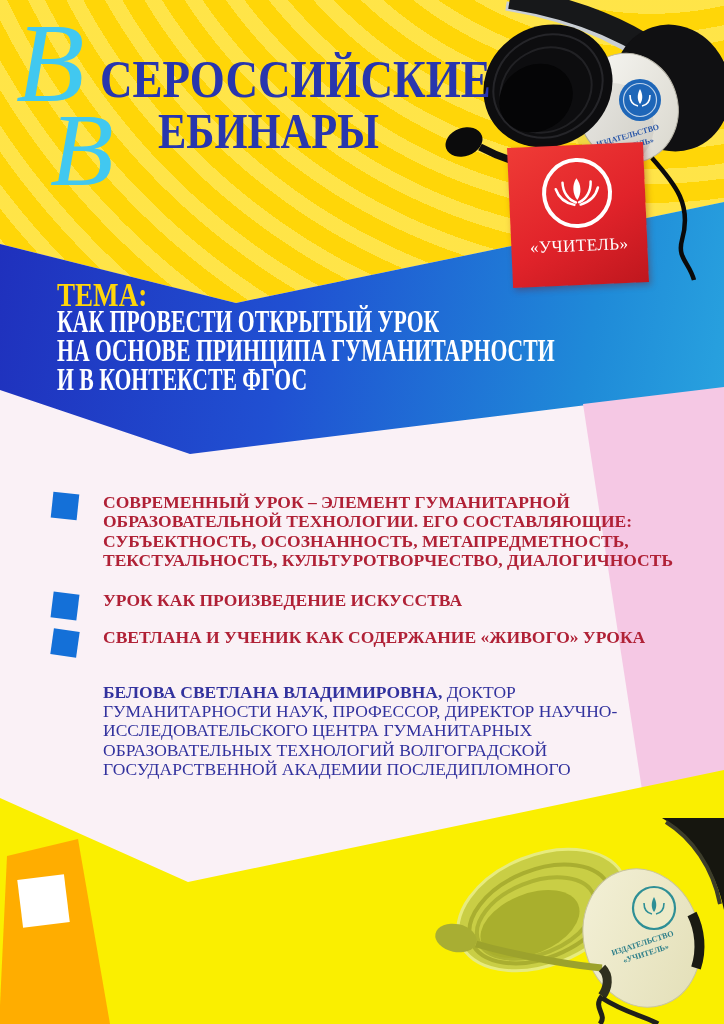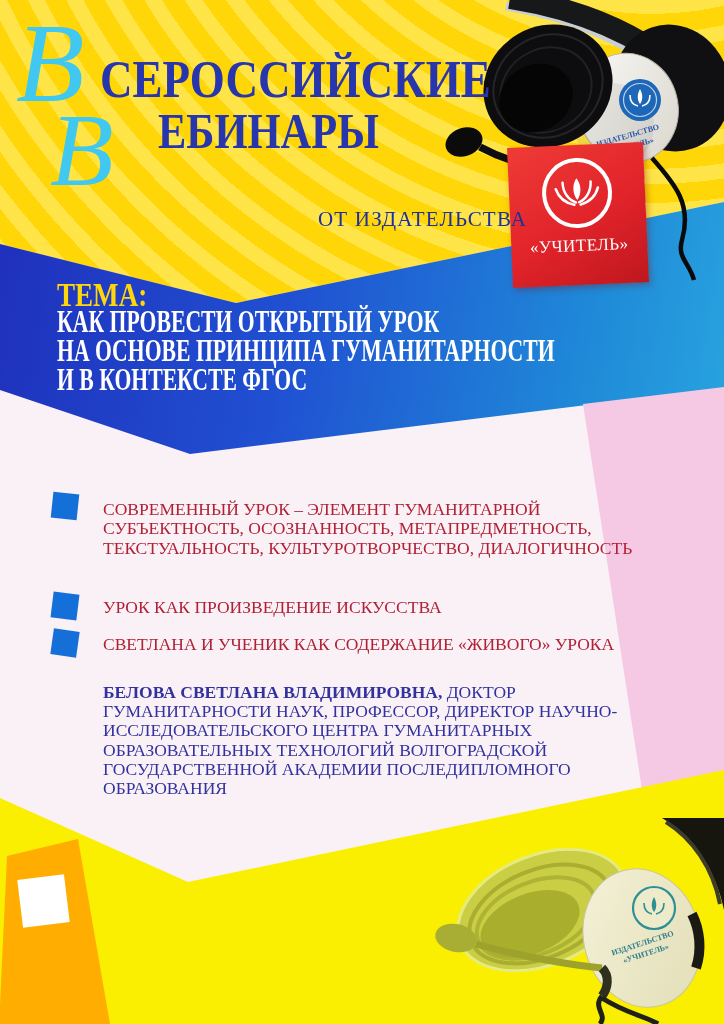--- a/index.html
+++ b/index.html
@@ -49,22 +49,22 @@
     color:#FFD60A;transform:scaleX(.82);transform-origin:0 0;white-space:nowrap;}
   .title-block{position:absolute;left:57px;top:307px;transform:scaleX(.70);
     transform-origin:0 0;}
   .title-line{font-size:31px;line-height:29px;font-weight:bold;color:#fff;white-space:nowrap;}
 
   
   .bullet-square{position:absolute;width:26px;height:26px;background:#1470D8;}
   .sq1{left:52px;top:493px;transform:rotate(6deg);}
   .sq2{left:52px;top:593px;transform:rotate(7deg);}
   .sq3{left:52px;top:630px;transform:rotate(8deg);}
-  .bullet-text{position:absolute;left:103px;color:#B02136;font-weight:normal;
-    font-size:17.5px;line-height:19.3px;white-space:nowrap;margin-top:7px;}
+  .bullet-text{position:absolute;left:103px;color:#B02136;font-weight:bold;
+    font-size:17.5px;line-height:19.3px;white-space:nowrap;}
   .bt1{top:493px;} .bt2{top:591px;text-align:right;} .bt3{top:628px;}
 
   
   .presenter{position:absolute;left:103px;top:683px;color:#32329E;
     font-size:17.5px;line-height:19.2px;white-space:nowrap;}
   .presenter .name{font-weight:bold;}
 
   
   .cuptext{font-family:"Liberation Serif",serif;font-weight:bold;}
 </style>
@@ -124,51 +124,50 @@
         <path d="M36 47 C48 44 56 36 59 26" stroke="#fff" stroke-width="3.2" fill="none" stroke-linecap="round"></path>
       </svg>
     </div>
     <div class="badge-name">«УЧИТЕЛЬ»</div>
   </div>
 
   <div class="b-initial b1">В</div>
   <div class="brand-word w1">СЕРОССИЙСКИЕ</div>
   <div class="b-initial b2">В</div>
   <div class="brand-word w2">ЕБИНАРЫ</div>
-  <div class="from-publisher">ОТ ИЗДАТЕЛЬСТВА</div>
 
   <div class="tema-label">ТЕМА:</div>
   <div class="title-block">
     <div class="title-line">КАК ПРОВЕСТИ ОТКРЫТЫЙ УРОК</div>
     <div class="title-line">НА ОСНОВЕ ПРИНЦИПА ГУМАНИТАРНОСТИ</div>
     <div class="title-line">И В КОНТЕКСТЕ ФГОС</div>
   </div>
 
   <div class="bullet-square sq1"></div>
   <div class="bullet-text bt1">
     <div>СОВРЕМЕННЫЙ УРОК – ЭЛЕМЕНТ ГУМАНИТАРНОЙ</div>
+    <div>ОБРАЗОВАТЕЛЬНОЙ ТЕХНОЛОГИИ. ЕГО СОСТАВЛЯЮЩИЕ:</div>
     <div>СУБЪЕКТНОСТЬ, ОСОЗНАННОСТЬ, МЕТАПРЕДМЕТНОСТЬ,</div>
     <div>ТЕКСТУАЛЬНОСТЬ, КУЛЬТУРОТВОРЧЕСТВО, ДИАЛОГИЧНОСТЬ</div>
   </div>
   <div class="bullet-square sq2"></div>
   <div class="bullet-text bt2">
     <div>УРОК КАК ПРОИЗВЕДЕНИЕ ИСКУССТВА</div>
   </div>
   <div class="bullet-square sq3"></div>
   <div class="bullet-text bt3">
     <div>СВЕТЛАНА И УЧЕНИК КАК СОДЕРЖАНИЕ «ЖИВОГО» УРОКА</div>
   </div>
 
   <div class="presenter">
     <div><span class="name">БЕЛОВА СВЕТЛАНА ВЛАДИМИРОВНА,</span><span> ДОКТОР</span></div>
     <div>ГУМАНИТАРНОСТИ НАУК, ПРОФЕССОР, ДИРЕКТОР НАУЧНО-</div>
     <div>ИССЛЕДОВАТЕЛЬСКОГО ЦЕНТРА ГУМАНИТАРНЫХ</div>
     <div>ОБРАЗОВАТЕЛЬНЫХ ТЕХНОЛОГИЙ ВОЛГОГРАДСКОЙ</div>
     <div>ГОСУДАРСТВЕННОЙ АКАДЕМИИ ПОСЛЕДИПЛОМНОГО</div>
-    <div>ОБРАЗОВАНИЯ</div>
   </div>
 
   <svg style="position:absolute;left:430px;top:818px;" width="294" height="206" viewBox="0 0 294 206">
     <defs>
       <linearGradient id="cupGrad2" x1="0" y1="0" x2="1" y2="1">
         <stop offset="0" stop-color="#F4F1D8"></stop>
           <stop offset="1" stop-color="#E2DEB6"></stop>
       </linearGradient>
     </defs>
     <ellipse cx="112" cy="92" rx="88" ry="55" fill="#C9CE45" stroke="#E7EB7E" stroke-width="3" transform="rotate(-22 112 92)"></ellipse>

